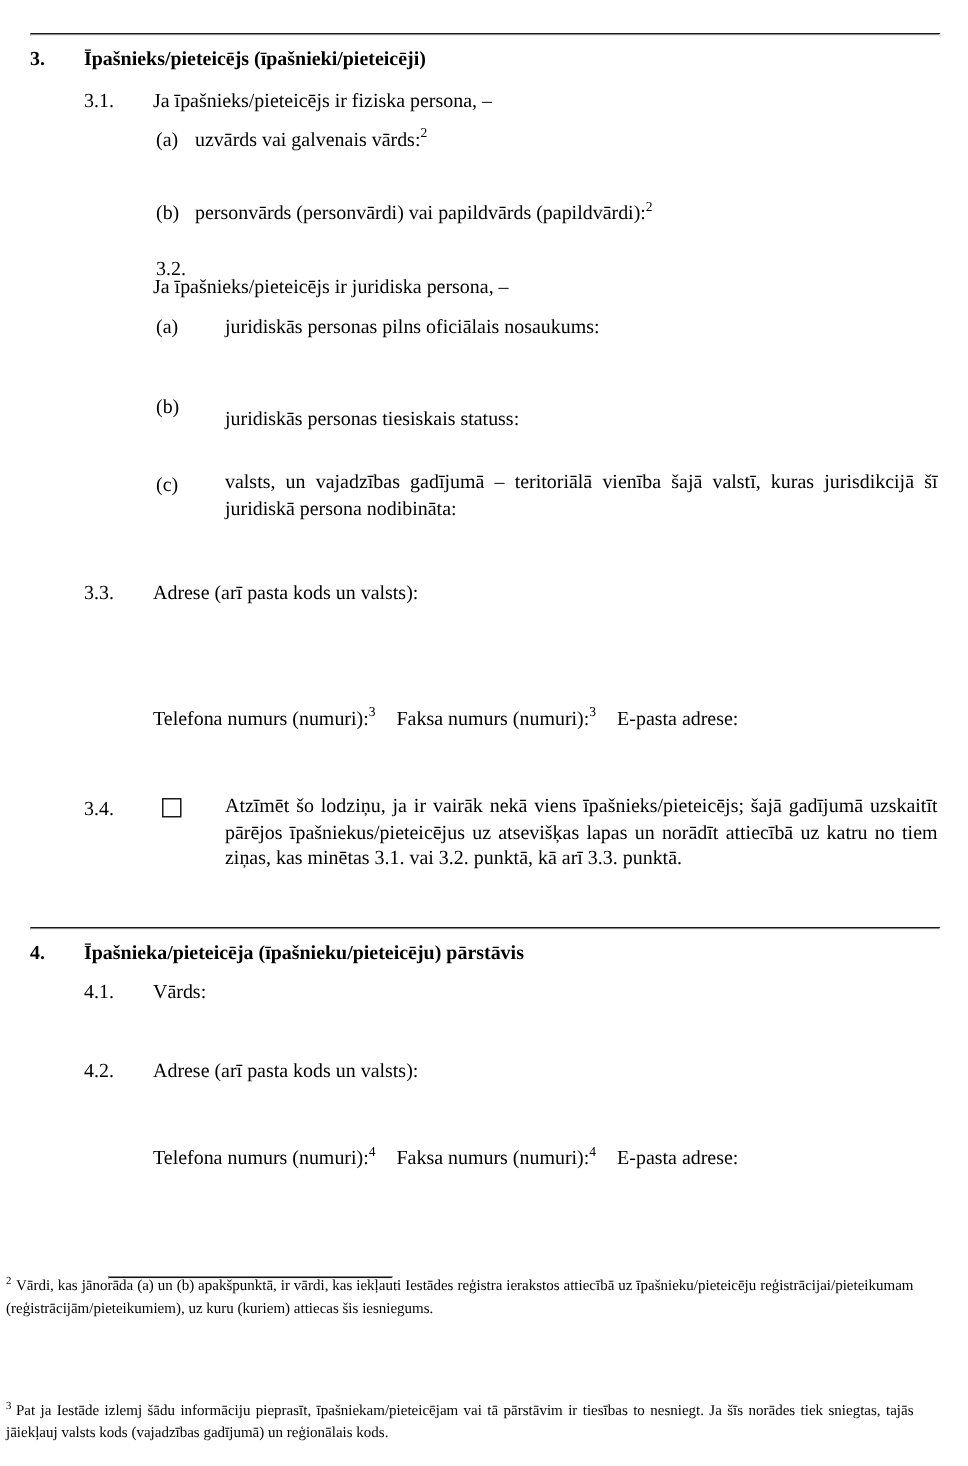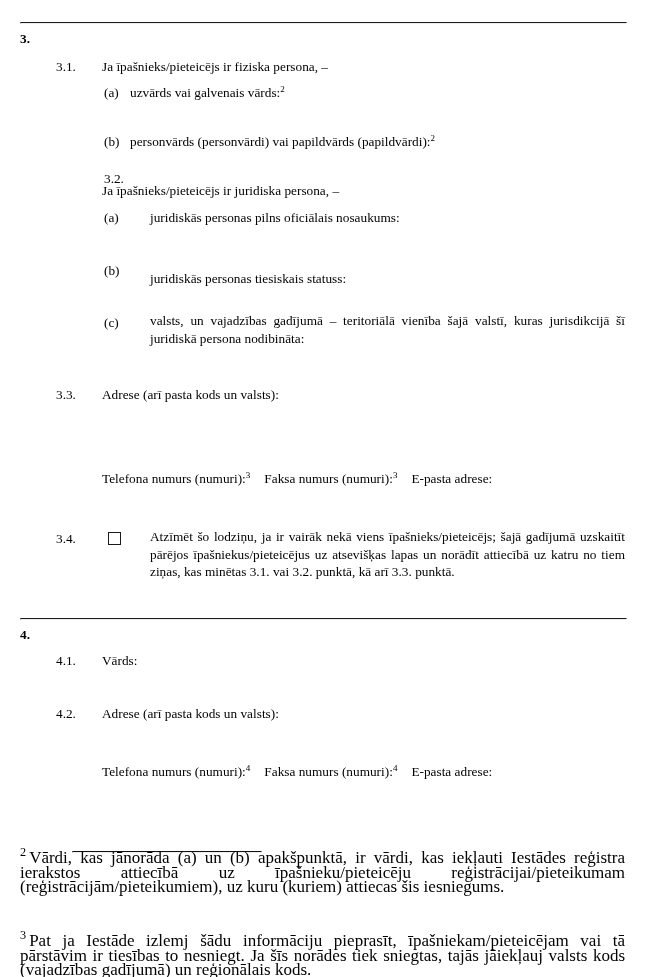--- a/index.html
+++ b/index.html
@@ -114,40 +114,41 @@
   #t41           { left: 102px; top: 652px; }
 
   #n42           { left: 56px;  top: 705px; }
   #t42           { left: 102px; top: 705px; }
 
   #contact4      { left: 102px; top: 763px; width: 500px; }
 
   
   .footnote {
     position: absolute;
-    left: 20px;
+    left: 4px;
     width: 605px;
-    font-size: 17px;
+    font-size: 10px;
     line-height: 14.6px;
     text-align: justify;
     text-justify: inter-word;
   }
   #fn2 { top: 851px; }
   #fn3 { top: 907px; margin-top: 27px; }
   .footnote sup { font-size: 0.72em; }
   .fn-mark { margin-right: 3px; }
 </style>
 </head>
 <body>
 
 <div class="page">
 
   <hr class="rule" id="rule-top">
 
   <div class="num bold" id="sec3-num">3.</div>
+  <div class="blk bold" id="sec3-title">Īpašnieks/pieteicējs (īpašnieki/pieteicēji)</div>
 
   <div class="num" id="n31">3.1.</div>
   <div class="blk" id="t31">Ja īpašnieks/pieteicējs ir fiziska persona, –</div>
 
   <div class="num" id="n31a">(a)</div>
   <div class="blk" id="t31a"><span>uzvārds vai galvenais vārds:</span><sup>2</sup></div>
 
   <div class="num" id="n31b">(b)</div>
   <div class="blk" id="t31b"><span>personvārds (personvārdi) vai papildvārds (papildvārdi):</span><sup>2</sup></div>
 
@@ -170,20 +171,21 @@
     <span class="contact-row"><span>Telefona numurs (numuri):</span><sup>3</sup></span><span class="contact-gap"></span><span class="contact-row"><span>Faksa numurs (numuri):</span><sup>3</sup></span><span class="contact-gap"></span><span class="contact-row">E-pasta adrese:</span>
   </div>
 
   <div class="num" id="n34">3.4.</div>
   <div id="cb34"></div>
   <div class="blk just" id="t34">Atzīmēt šo lodziņu, ja ir vairāk nekā viens īpašnieks/pieteicējs; šajā gadījumā uzskaitīt pārējos īpašniekus/pieteicējus uz atsevišķas lapas un norādīt attiecībā uz katru no tiem ziņas, kas minētas 3.1. vai 3.2. punktā, kā arī 3.3. punktā.</div>
 
   <hr class="rule" id="rule-mid">
 
   <div class="num bold" id="sec4-num">4.</div>
+  <div class="blk bold" id="sec4-title">Īpašnieka/pieteicēja (īpašnieku/pieteicēju) pārstāvis</div>
 
   <div class="num" id="n41">4.1.</div>
   <div class="blk" id="t41">Vārds:</div>
 
   <div class="num" id="n42">4.2.</div>
   <div class="blk" id="t42">Adrese (arī pasta kods un valsts):</div>
 
   <div class="blk" id="contact4">
     <span class="contact-row"><span>Telefona numurs (numuri):</span><sup>4</sup></span><span class="contact-gap"></span><span class="contact-row"><span>Faksa numurs (numuri):</span><sup>4</sup></span><span class="contact-gap"></span><span class="contact-row">E-pasta adrese:</span>
   </div>

